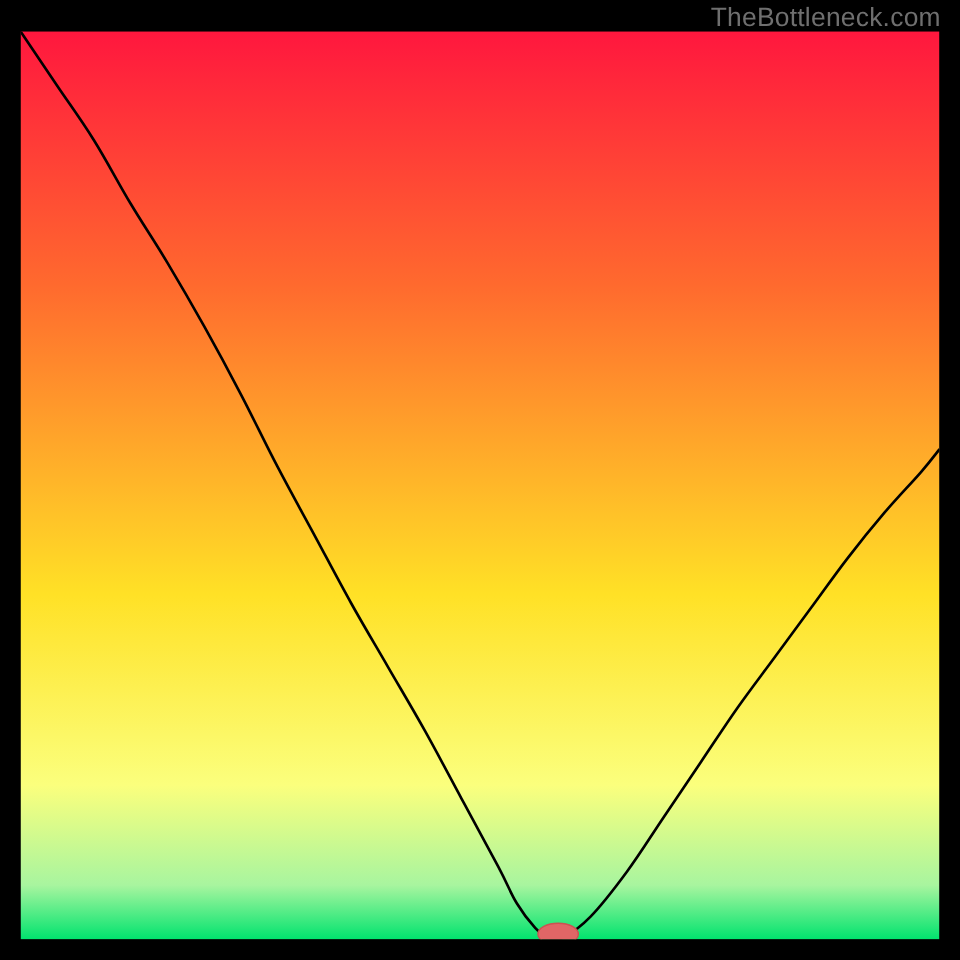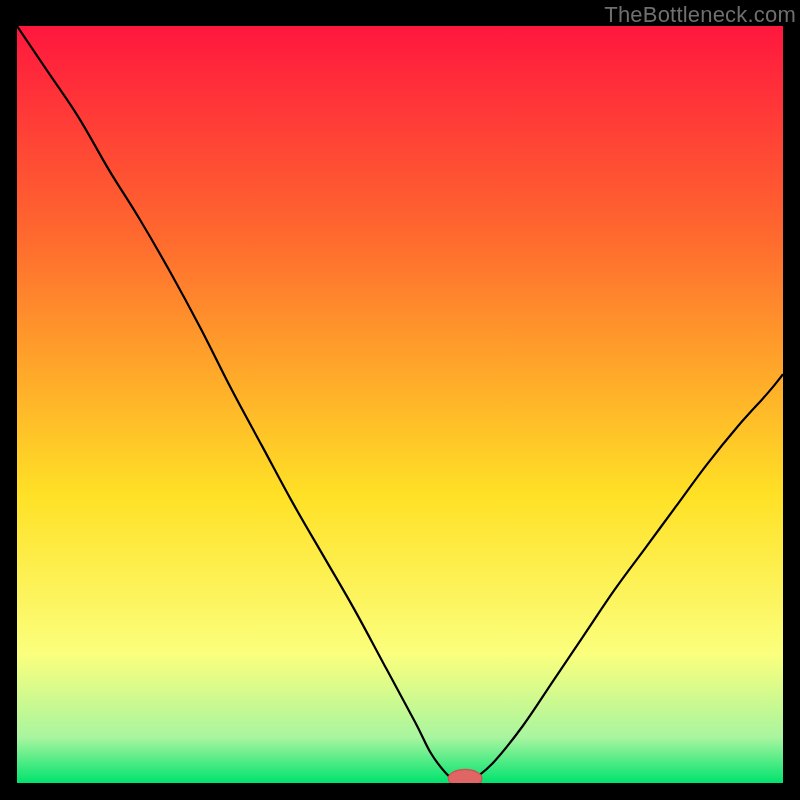--- a/index.html
+++ b/index.html
@@ -13,21 +13,21 @@
   }
   .container {
     position: relative;
     width: 800px;
     height: 800px;
     background: #000;
   }
   .watermark {
     position: absolute;
     top: 2px;
-    right: 4px;
+    right: 16px;
     color: #6f6f6f;
     font-size: 22px;
     letter-spacing: 0.2px;
     z-index: 10;
   }
   .plot-area {
     position: absolute;
     left: 17px;
     top: 26px;
     width: 766px;

